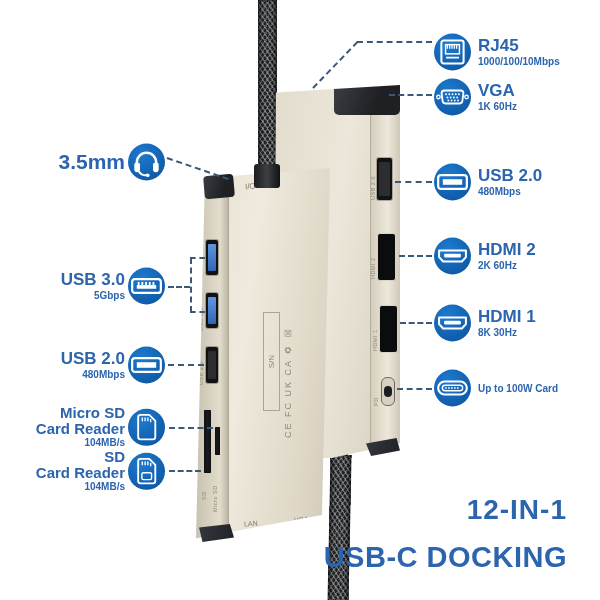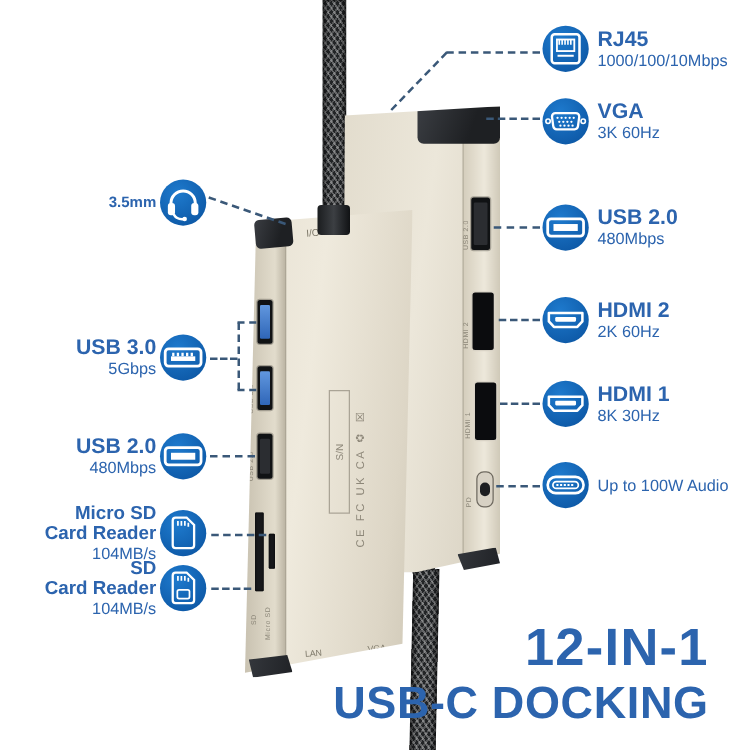--- a/index.html
+++ b/index.html
@@ -4,32 +4,32 @@
 <style>
   html,body{margin:0;padding:0;background:#fff}
   #stage{position:relative;width:600px;height:600px;background:#fff;overflow:hidden;
          font-family:"Liberation Sans",sans-serif;
          --blue:#2c64ae; --dash:#3a5878;}
   
   .lg{position:absolute;right:435px;transform:translateY(-50%);display:flex;align-items:center;gap:3px;z-index:6}
   .rg{position:absolute;left:434px;transform:translateY(-50%);display:flex;align-items:center;gap:7px;z-index:6}
   .lg-text{text-align:right}
   .rg-text{text-align:left}
-  .t{font-size:12px;font-weight:bold;color:var(--blue);line-height:1.08;white-space:nowrap}
+  .t{font-size:21px;font-weight:bold;color:var(--blue);line-height:1.08;white-space:nowrap}
   .t.big{font-size:17px}
-  .s{font-size:13px;font-weight:normal;color:var(--blue);line-height:1.2;white-space:nowrap}
+  .s{font-size:10px;font-weight:bold;color:var(--blue);line-height:1.2;white-space:nowrap}
   .t:empty,.s:empty{display:none}
   .circle{width:37px;height:37px;border-radius:50%;flex:0 0 auto;
           background:radial-gradient(circle at 38% 30%,#1e7acd,#0e5aa8 78%);
           display:flex;align-items:center;justify-content:center}
   .circle svg{width:37px;height:37px;display:block}
   
   .hl{position:absolute;right:33px;color:var(--blue);font-weight:bold;z-index:6;white-space:nowrap}
-  #hl1{top:494px;font-size:42px;letter-spacing:1px}
-  #hl2{top:541px;font-size:36px;letter-spacing:.5px}
+  #hl1{top:494px;font-size:28px;letter-spacing:1px}
+  #hl2{top:541px;font-size:29px;letter-spacing:.5px}
   
   .dh{position:absolute;height:0;border-top:2px dashed var(--dash);z-index:5;transform-origin:left center}
   .dv{position:absolute;width:0;border-left:2px dashed var(--dash);z-index:5}
   
   .body{position:absolute}
   #front-body{left:196px;top:168px;width:134px;height:372px;z-index:3;
     clip-path:polygon(6.7% 2.7%,100% 0%,94% 93.3%,0% 99.5%);
     background:linear-gradient(97deg,#e7e1d3 0%,#efeadd 38%,#ddd6c6 82%,#d0c9b8 100%);
     filter:drop-shadow(9px 7px 9px rgba(95,90,75,.38));}
   #back-body{left:274px;top:85px;width:126px;height:373px;z-index:2;
@@ -214,21 +214,21 @@
     </div>
     <div class="circle">
       <svg viewBox="0 0 40 40">
           <path d="M13.5 6.5h9.5l6.5 6.5v17.5a2.5 2.5 0 0 1-2.5 2.5H13.5a2.5 2.5 0 0 1-2.5-2.5V9a2.5 2.5 0 0 1 2.5-2.5z" stroke="#fff" stroke-width="2" fill="none"></path>
           <path d="M15.5 9.5v4M18.5 9.5v4M21.5 9.5v4M24.5 11v3.5" stroke="#fff" stroke-width="1.5"></path>
           <rect x="15" y="21.5" width="10.5" height="7.5" rx="1.5" stroke="#fff" stroke-width="1.5" fill="none"></rect>
         </svg>
     </div>
   </div>
 
-  <div class="rg" style="top:39px">
+  <div class="rg" style="top:52px">
     <div class="circle">
       <svg viewBox="0 0 40 40">
           <rect x="8" y="7.5" width="24" height="25" rx="2.5" stroke="#fff" stroke-width="2.2" fill="none"></rect>
           <rect x="12.5" y="12" width="15" height="10" stroke="#fff" stroke-width="1.6" fill="none"></rect>
           <path d="M14.5 12v4.5M17 12v4.5M19.5 12v4.5M22 12v4.5M24.5 12v4.5" stroke="#fff" stroke-width="1.4"></path>
           <path d="M13 26h14" stroke="#fff" stroke-width="1.8"></path>
         </svg>
     </div>
     <div class="rg-text">
       <div class="t big">RJ45</div>
@@ -256,21 +256,21 @@
               <circle cx="15.5" cy="21.3" r="1"></circle>
               <circle cx="19" cy="21.3" r="1"></circle>
               <circle cx="22.5" cy="21.3" r="1"></circle>
               <circle cx="26" cy="21.3" r="1"></circle>
             </g>
           </g>
         </svg>
     </div>
     <div class="rg-text">
       <div class="t big">VGA</div>
-      <div class="s">3K 60Hz</div>
+      <div class="s">1K 60Hz</div>
     </div>
   </div>
 
   <div class="rg" style="top:182px">
     <div class="circle">
       <svg viewBox="0 0 40 40">
           <rect x="4.5" y="12.5" width="31" height="15" rx="3" stroke="#fff" stroke-width="2.4" fill="none"></rect>
           <rect x="9.5" y="17" width="21" height="6" fill="#fff"></rect>
         </svg>
     </div>
@@ -308,20 +308,20 @@
 
   <div class="rg" style="top:388px">
     <div class="circle">
       <svg viewBox="0 0 40 40">
           <rect x="4.5" y="13" width="31" height="14" rx="7" stroke="#fff" stroke-width="2.3" fill="none"></rect>
           <rect x="9" y="17" width="22" height="6" rx="3" stroke="#fff" stroke-width="1.5" fill="none"></rect>
           <path d="M12 20h16" stroke="#fff" stroke-width="1.6" stroke-dasharray="1.8 1.4"></path>
         </svg>
     </div>
     <div class="rg-text">
-      <div class="s">Up to 100W Audio</div>
+      <div class="s">Up to 100W Card</div>
     </div>
   </div>
 
   <div class="hl" id="hl1">12-IN-1</div>
   <div class="hl" id="hl2">USB-C DOCKING</div>
 
 </div>
 
 </body></html>

